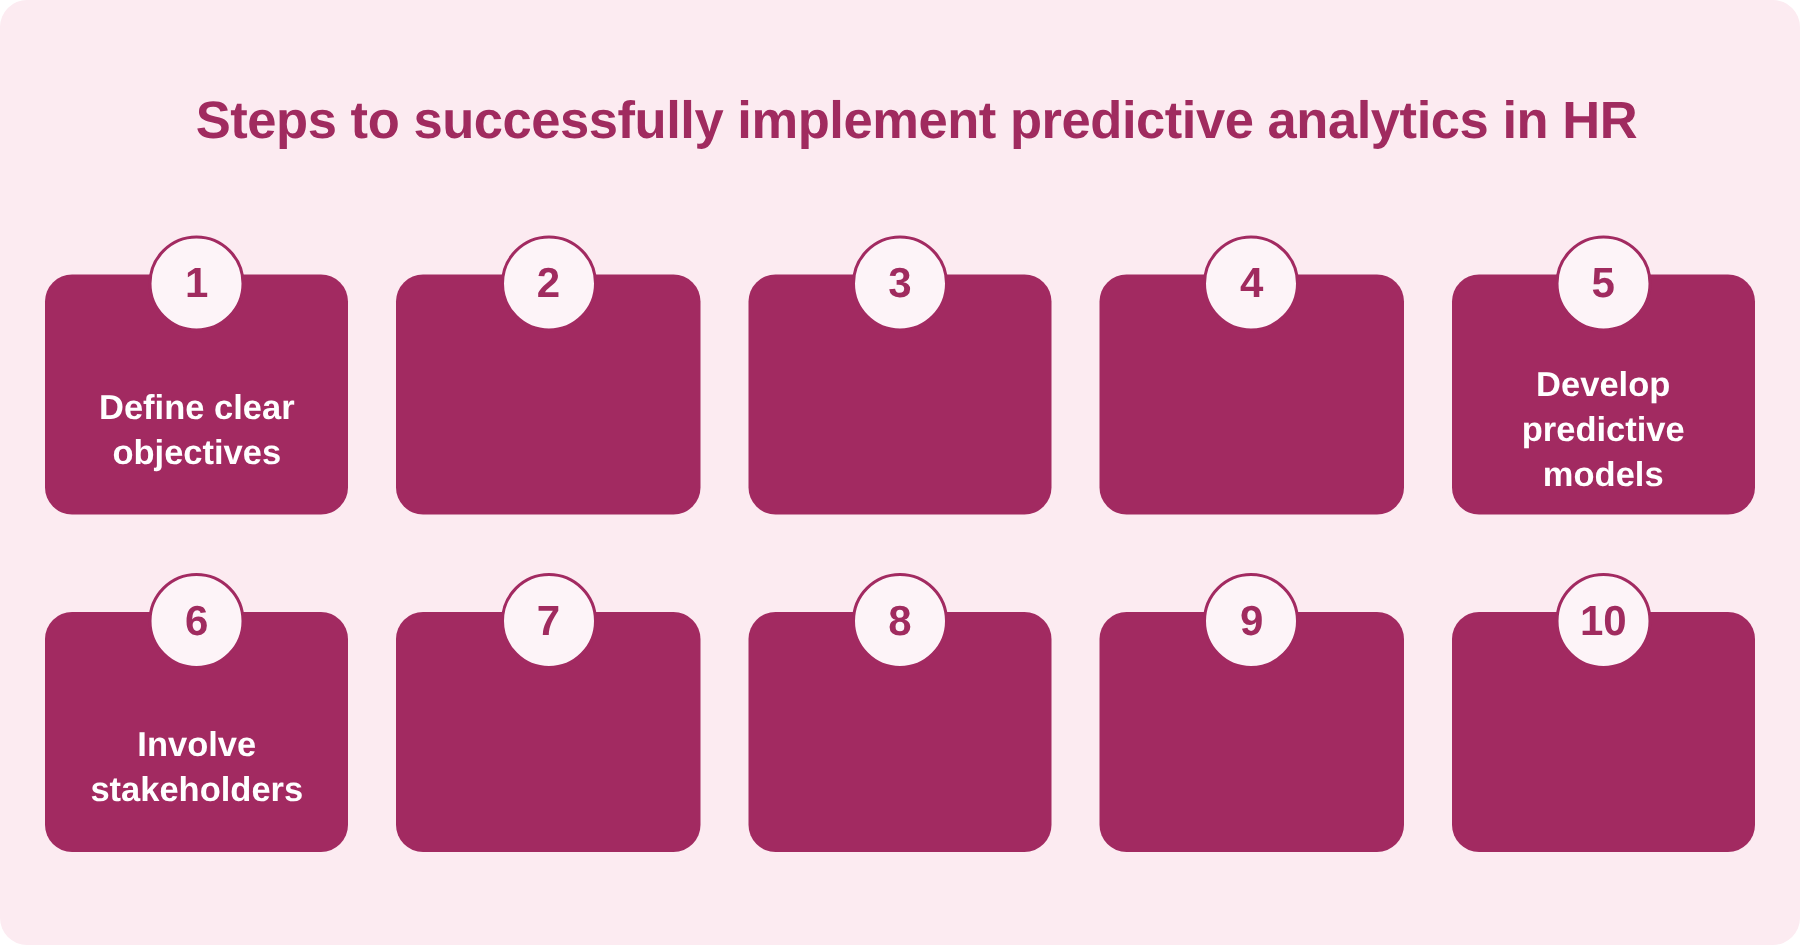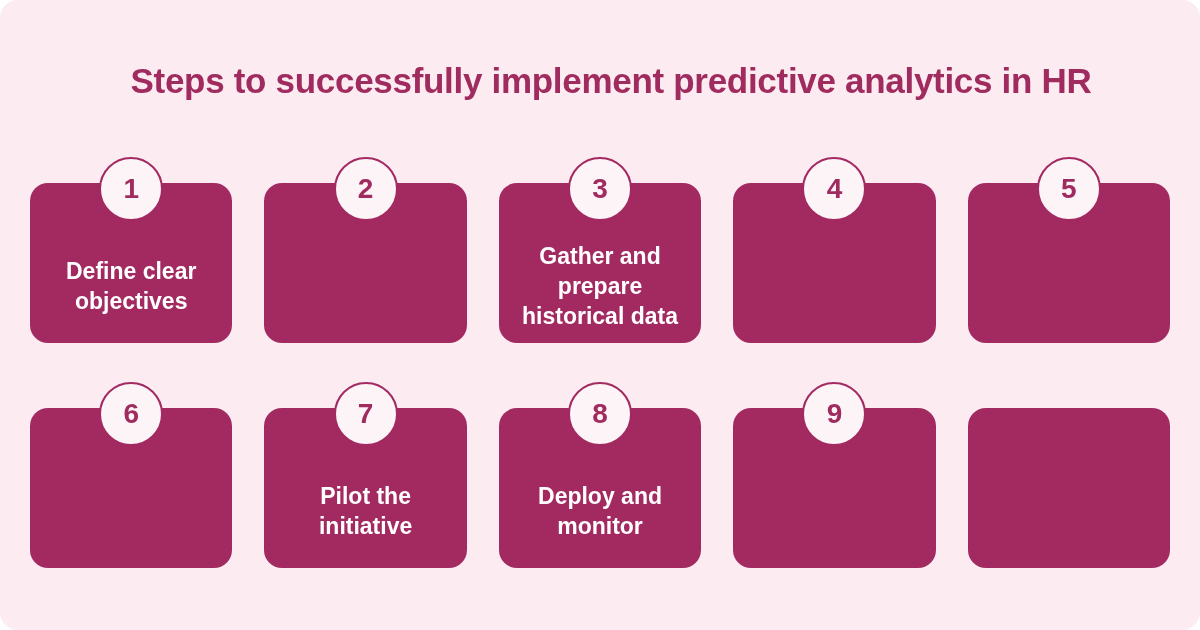--- a/index.html
+++ b/index.html
@@ -98,57 +98,58 @@
     </div>
     <div class="card">
       <div class="circle">
         <span class="step-number">2</span>
       </div>
     </div>
     <div class="card">
       <div class="circle">
         <span class="step-number">3</span>
       </div>
-      <div class="step-label">Gather and
-prepare
-historical data</div>
     </div>
     <div class="card">
       <div class="circle">
         <span class="step-number">4</span>
       </div>
     </div>
     <div class="card">
       <div class="circle">
         <span class="step-number">5</span>
       </div>
+      <div class="step-label">Develop
+predictive
+models</div>
     </div>
   </div>
 
   <div class="row row-2">
     <div class="card">
       <div class="circle">
         <span class="step-number">6</span>
       </div>
+      <div class="step-label">Involve
+stakeholders</div>
     </div>
     <div class="card">
       <div class="circle">
         <span class="step-number">7</span>
       </div>
-      <div class="step-label">Pilot the
-initiative</div>
     </div>
     <div class="card">
       <div class="circle">
         <span class="step-number">8</span>
       </div>
-      <div class="step-label">Deploy and
-monitor</div>
     </div>
     <div class="card">
       <div class="circle">
         <span class="step-number">9</span>
       </div>
     </div>
     <div class="card">
+      <div class="circle">
+        <span class="step-number">10</span>
+      </div>
     </div>
   </div>
 </div>
 
 </body></html>

